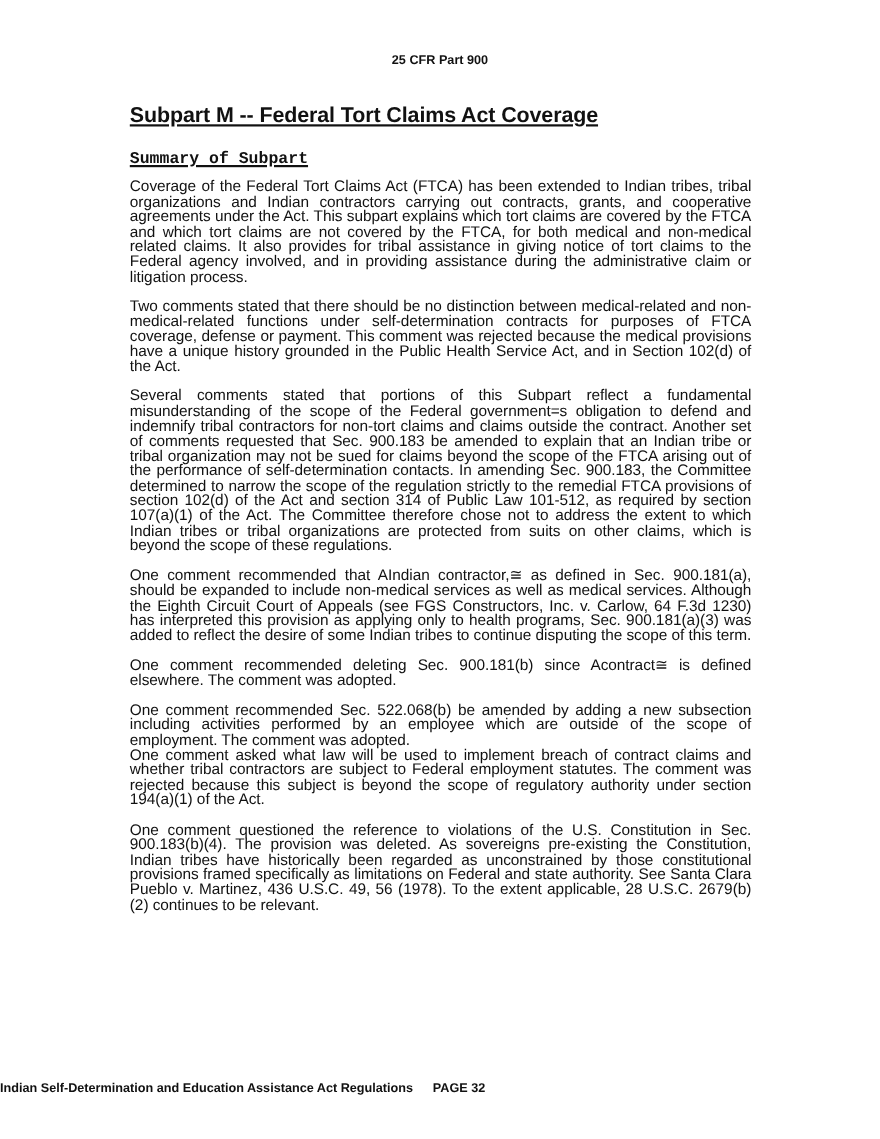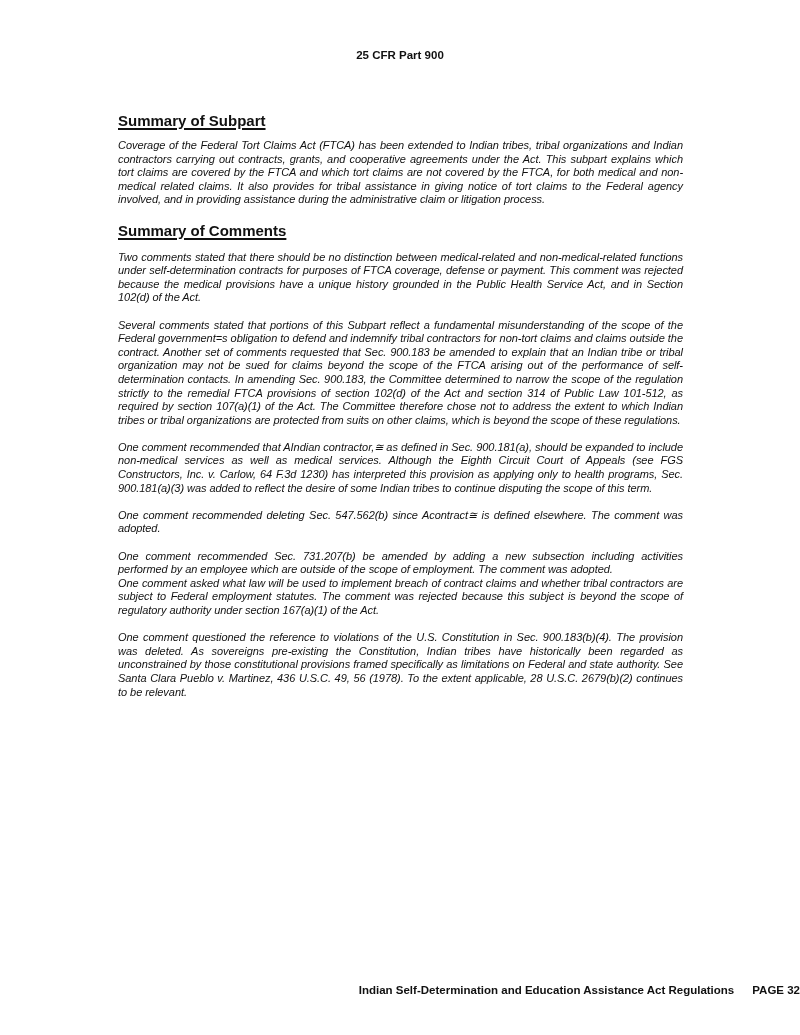--- a/index.html
+++ b/index.html
@@ -48,77 +48,77 @@
     letter-spacing: -0.1px;
   }
   .h2 {
     font-weight: bold;
     font-size: 15px;
     text-decoration: underline;
     text-decoration-thickness: 1.5px;
     text-underline-offset: 2px;
     margin: 18px 0 8px 0;
     line-height: 20px;
+    font-family: Liberation Mono, monospace;
   }
   .h2.second {
     margin-top: 8px;
     margin-bottom: 10px;
   }
   p.body {
-    font-size: 11px;
+    font-size: 14px;
     line-height: 13.6px;
     text-align: justify;
     margin: 0 0 13.6px 0;
     letter-spacing: -0.05px;
-    font-style: italic;
   }
   p.body.tight {
     margin-bottom: 0;
   }
   .running-footer {
     position: absolute;
     top: 984px;
     left: 0;
     width: 800px;
-    text-align: right;
+    text-align: left;
     font-weight: bold;
     font-size: 11.5px;
     white-space: pre;
   }
   .footer-gap { display: inline-block; width: 18px; }
 </style>
 </head>
 <body>
 
 <div class="page">
 
   <div class="running-header">25 CFR Part 900</div>
 
   <div class="content">
 
+    <div class="h1">Subpart M -- Federal Tort Claims Act Coverage</div>
 
     <div class="h2">Summary of Subpart</div>
 
     <p class="body">Coverage of the Federal Tort Claims Act (FTCA) has been extended to Indian tribes, tribal organizations and Indian contractors carrying out contracts, grants, and cooperative agreements under the Act.  This subpart explains which tort claims are covered by the FTCA and which tort claims are not covered by the FTCA, for both medical and non-medical related claims.  It also provides for tribal assistance in giving notice of tort claims to the Federal agency involved, and in providing assistance during the administrative claim or litigation process.</p>
 
-    <div class="h2 second">Summary of Comments</div>
 
     <p class="body">Two comments stated that there should be no distinction between medical-related and non-medical-related functions under self-determination contracts for purposes of FTCA coverage, defense or payment.  This comment was rejected because the medical provisions have a unique history grounded in the Public Health Service Act, and in Section 102(d) of the Act.</p>
 
 
     <p class="body">Several comments stated that portions of this Subpart reflect a fundamental misunderstanding of the scope of the Federal government=s obligation to defend and indemnify tribal contractors for non-tort claims and claims outside the contract.  Another set of comments requested that Sec. 900.183 be amended to explain that an Indian tribe or tribal organization may not be sued for claims beyond the scope of the FTCA arising out of the performance of self-determination contacts.  In amending Sec. 900.183, the Committee determined to narrow the scope of the regulation strictly to the remedial FTCA provisions of section 102(d) of the Act and section 314 of Public Law 101-512, as required by section 107(a)(1) of the Act.  The Committee therefore chose not to address the extent to which Indian tribes or tribal organizations are protected from suits on other claims, which is beyond the scope of these regulations.</p>
 
     <p class="body">One comment recommended that AIndian contractor,≅ as defined in Sec. 900.181(a), should be expanded to include non-medical services as well as medical services.  Although the Eighth Circuit Court of Appeals (see FGS Constructors, Inc. v. Carlow, 64 F.3d  1230) has interpreted this provision as applying only to health programs, Sec. 900.181(a)(3) was added to reflect the desire of some Indian tribes to continue disputing the scope of this term.</p>
 
-    <p class="body">One comment recommended deleting Sec. 547.562(b) since Acontract≅ is defined elsewhere.  The comment was adopted.</p>
+    <p class="body">One comment recommended deleting Sec. 900.181(b) since Acontract≅ is defined elsewhere.  The comment was adopted.</p>
 
 
-    <p class="body tight">One comment recommended Sec. 731.207(b) be amended by adding a new subsection including activities performed by an employee which are outside of the scope of employment.  The comment was adopted.</p>
+    <p class="body tight">One comment recommended Sec. 522.068(b) be amended by adding a new subsection including activities performed by an employee which are outside of the scope of employment.  The comment was adopted.</p>
 
-    <p class="body">One comment asked what law will be used to implement breach of contract claims and whether tribal contractors are subject to Federal employment statutes.  The comment was rejected because this subject is beyond the scope of regulatory authority under section 167(a)(1) of the Act.</p>
+    <p class="body">One comment asked what law will be used to implement breach of contract claims and whether tribal contractors are subject to Federal employment statutes.  The comment was rejected because this subject is beyond the scope of regulatory authority under section 194(a)(1) of the Act.</p>
 
     <p class="body">One comment questioned the reference to violations of the U.S. Constitution in Sec. 900.183(b)(4). The provision was deleted.  As sovereigns pre-existing the Constitution, Indian tribes have historically been regarded as unconstrained by those constitutional provisions framed specifically as limitations on Federal and state authority.  See Santa Clara Pueblo v. Martinez, 436 U.S.C. 49, 56 (1978).  To the extent applicable, 28 U.S.C. 2679(b)(2) continues to be relevant.</p>
 
   </div>
 
   <div class="running-footer"><span>Indian Self-Determination and Education Assistance Act Regulations</span><span class="footer-gap"></span><span>PAGE 32</span></div>
 
 </div>
 
 </body></html>

